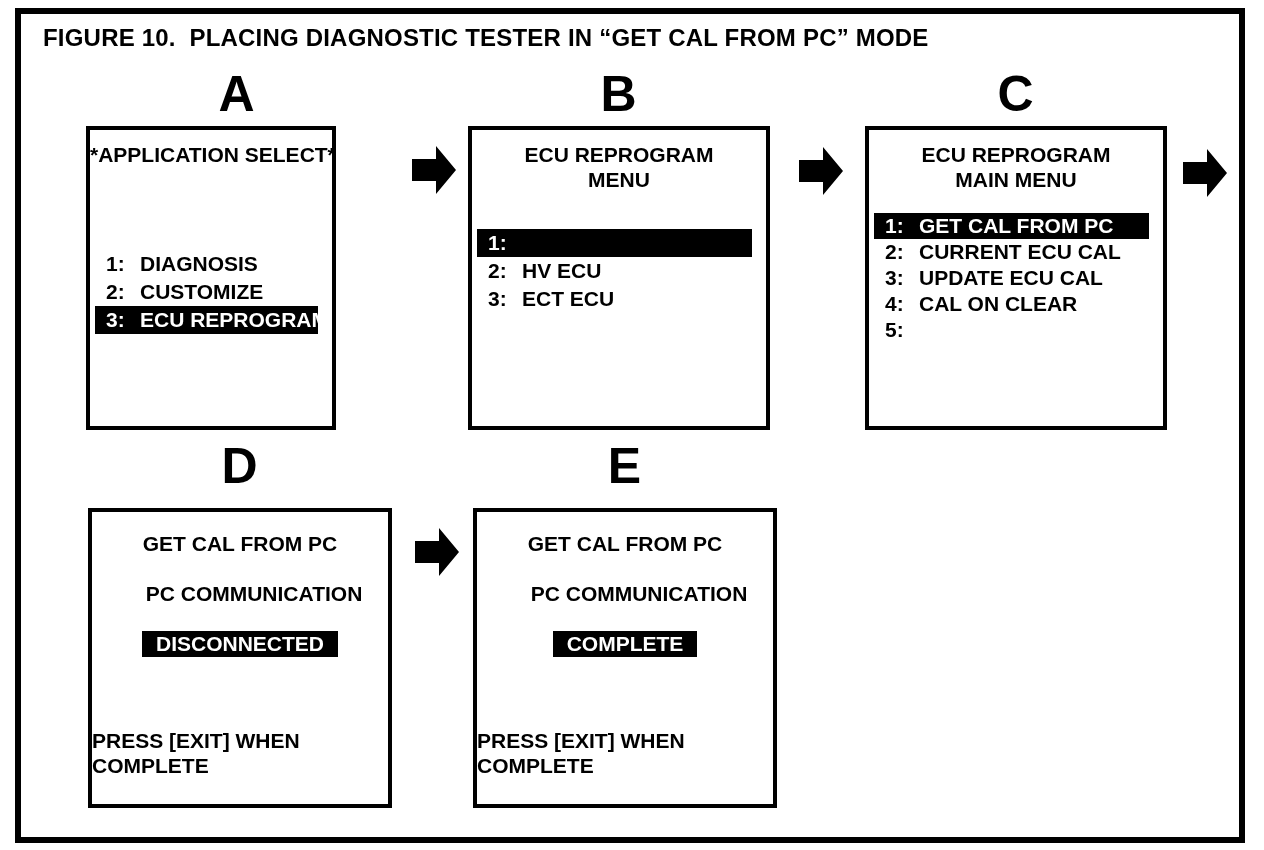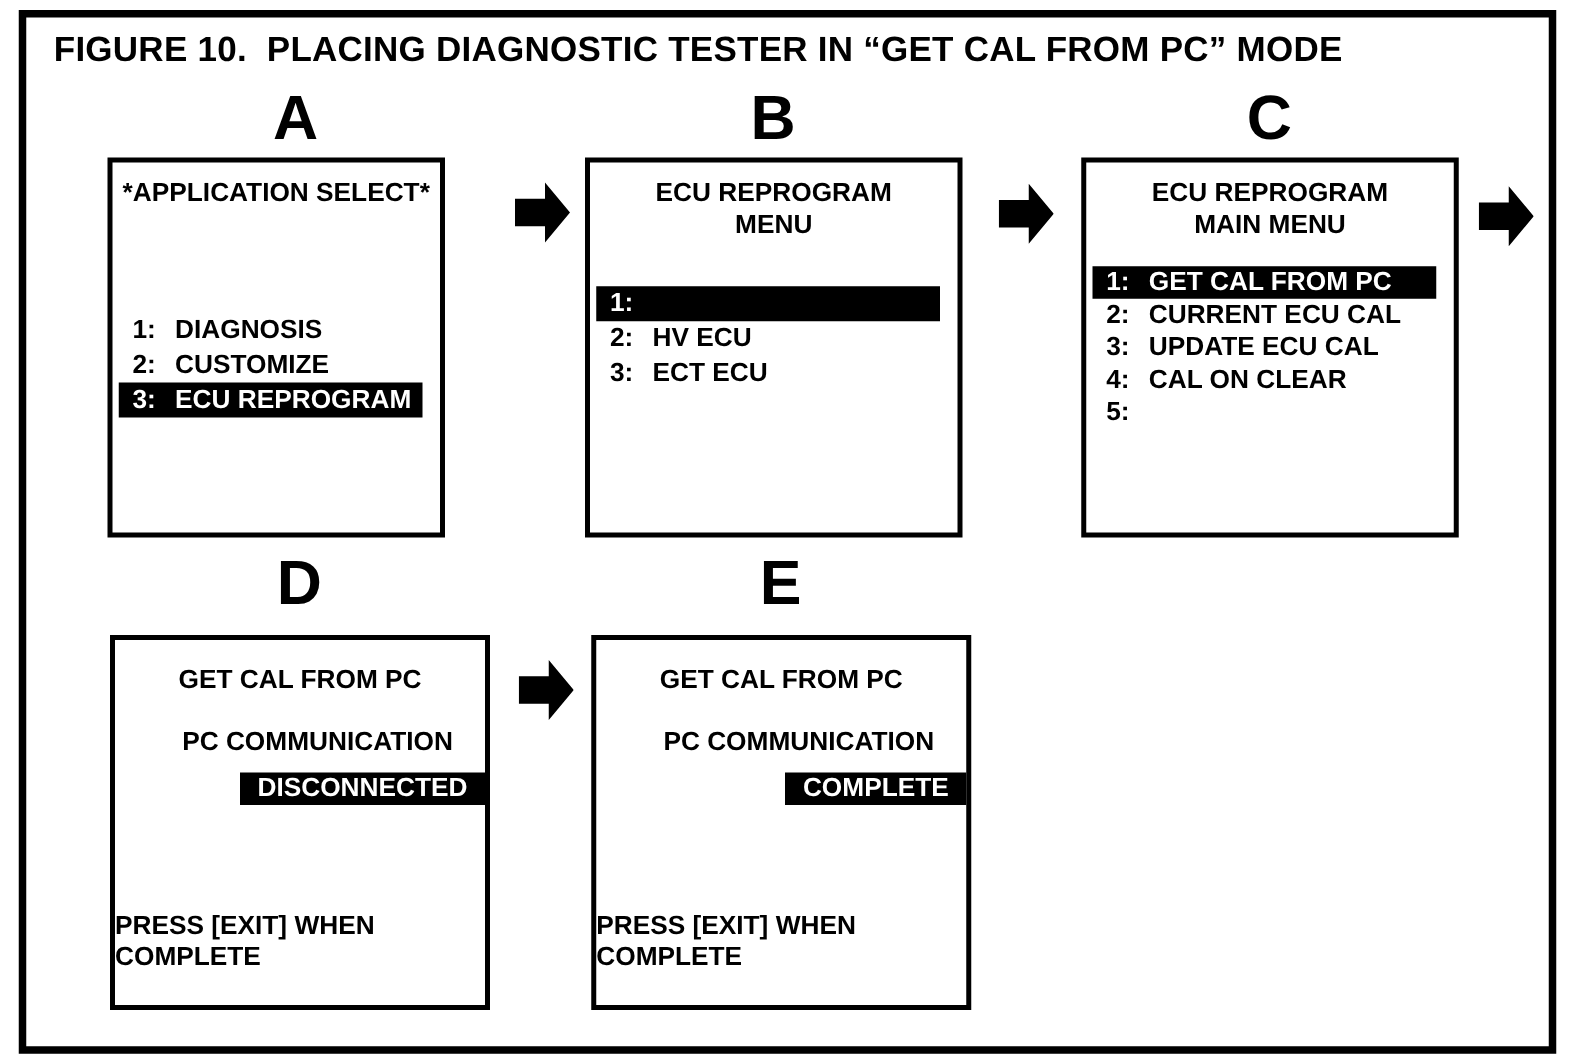--- a/index.html
+++ b/index.html
@@ -6,35 +6,35 @@
   body{
     width:1264px;height:850px;position:relative;background:#ffffff;
     font-family:"Liberation Sans", sans-serif;font-weight:bold;color:#000;
     overflow:hidden;
   }
   .frame{
     position:absolute;left:15px;top:8px;width:1230px;height:835px;
     border:6px solid #000;box-sizing:border-box;background:#fff;
   }
   .fig-title{
-    position:absolute;left:43px;top:24px;font-size:28px;letter-spacing:.2px;white-space:pre;
+    position:absolute;left:43px;top:24px;font-size:24px;letter-spacing:.2px;white-space:pre;
   }
   .step-label{
     position:absolute;font-size:50px;line-height:46px;text-align:center;letter-spacing:1px;
   }
   #label-a{left:86px;top:71px;width:302px;}
   #label-b{left:468px;top:71px;width:302px;}
   #label-c{left:865px;top:71px;width:302px;}
   #label-d{left:88px;top:443px;width:304px;}
   #label-e{left:473px;top:443px;width:304px;}
 
   .screen{
     position:absolute;border:4px solid #000;box-sizing:border-box;background:#fff;
   }
-  #screen-a{left:86px;top:126px;width:270px;height:304px;}
+  #screen-a{left:86px;top:126px;width:250px;height:304px;}
   #screen-b{left:468px;top:126px;width:302px;height:304px;}
   #screen-c{left:865px;top:126px;width:302px;height:304px;}
   #screen-d{left:88px;top:508px;width:304px;height:300px;}
   #screen-e{left:473px;top:508px;width:304px;height:300px;}
 
   .screen-title{
     position:absolute;top:12px;left:0;right:0;text-align:center;
     font-size:21px;line-height:25px;white-space:pre;
   }
   .menu{position:absolute;left:0;right:0;}
@@ -44,21 +44,21 @@
   .menu-row{
     display:flex;align-items:center;height:28px;padding-left:16px;font-size:21px;white-space:pre;
   }
   #menu-c .menu-row{height:26px;}
   .menu-row .num{flex:0 0 34px;width:34px;}
   .menu-row.hl{
     background:#000;color:#fff;margin-left:5px;margin-right:14px;padding-left:11px;
   }
   .s-heading{position:absolute;top:20px;left:0;right:0;text-align:center;font-size:21px;}
   .s-sub{position:absolute;top:70px;left:0;right:0;text-align:center;font-size:21px;padding-left:28px;}
-  .s-status{position:absolute;top:106px;left:0;right:0;text-align:right;}
+  .s-status{position:absolute;top:119px;left:0;right:0;text-align:center;}
   .s-status span{
     display:inline-block;background:#000;color:#fff;font-size:21px;line-height:26px;padding:0 14px;
   }
   .s-footer{position:absolute;top:216px;left:0;right:0;text-align:left;font-size:21px;line-height:25px;}
   .arrow{position:absolute;width:44px;height:52px;}
   #arrow-1{left:412px;top:144px;}
   #arrow-2{left:799px;top:145px;}
   #arrow-3{left:1183px;top:147px;}
   #arrow-4{left:415px;top:526px;}
 </style>

